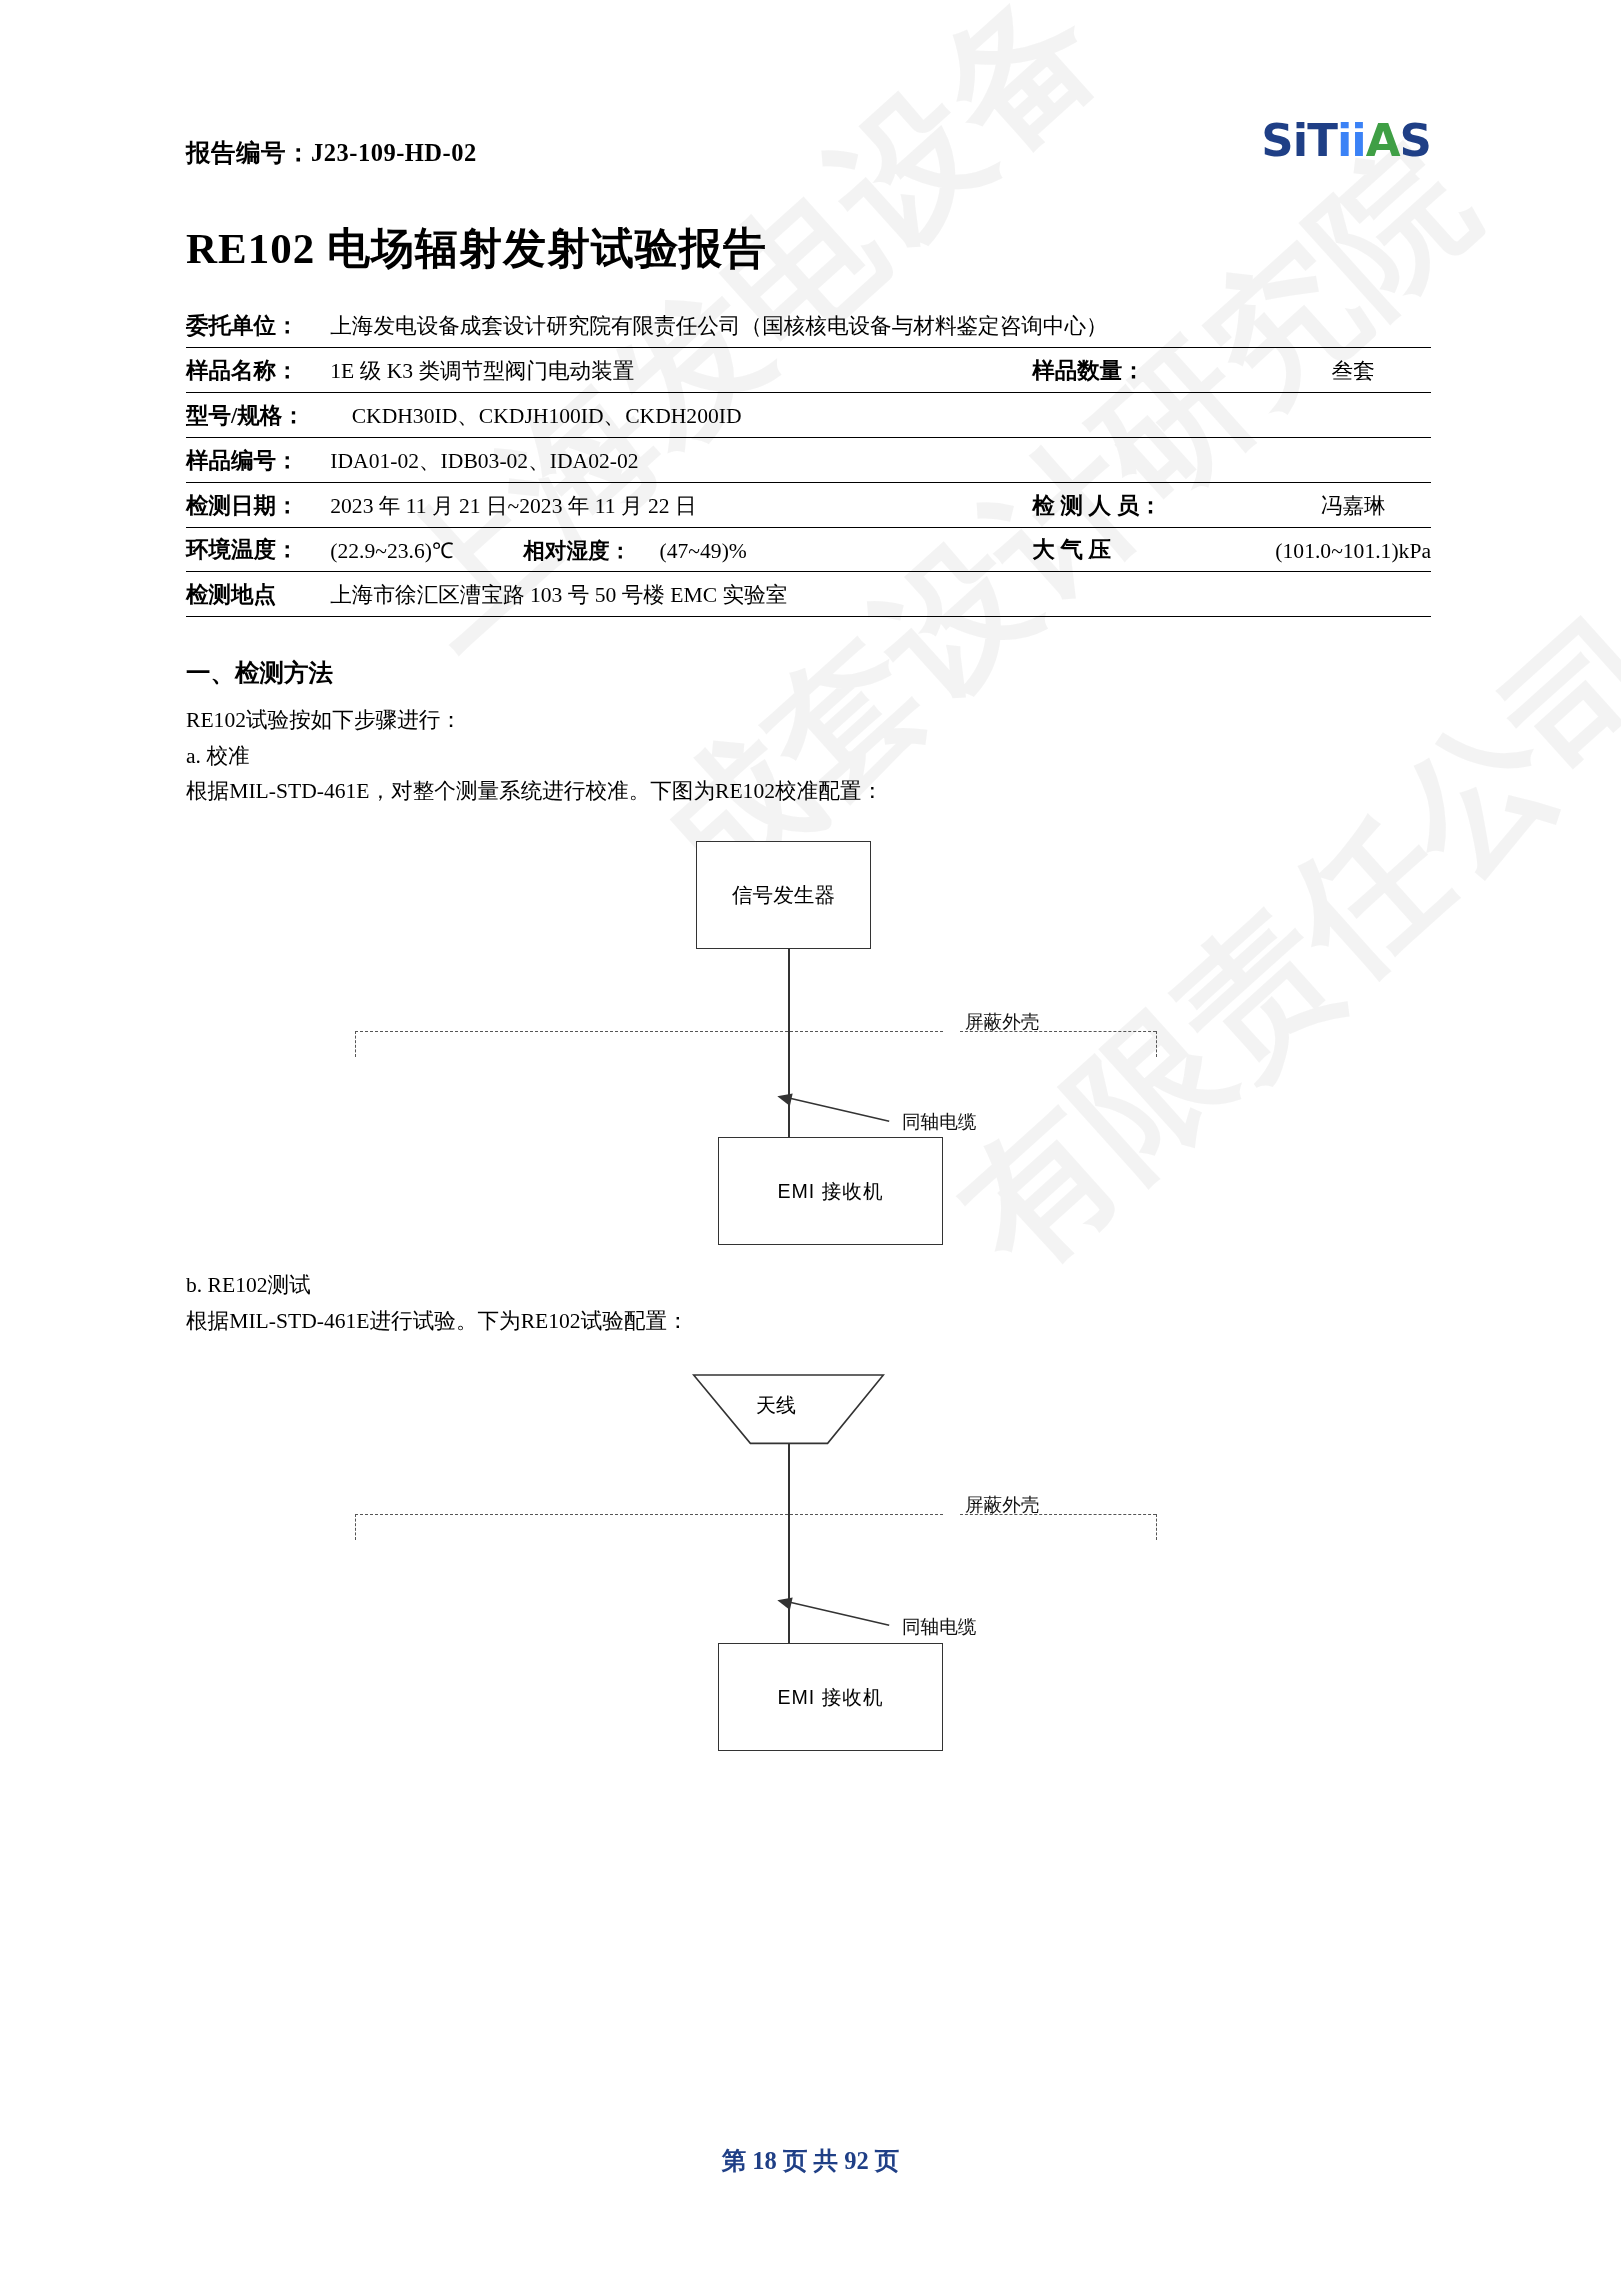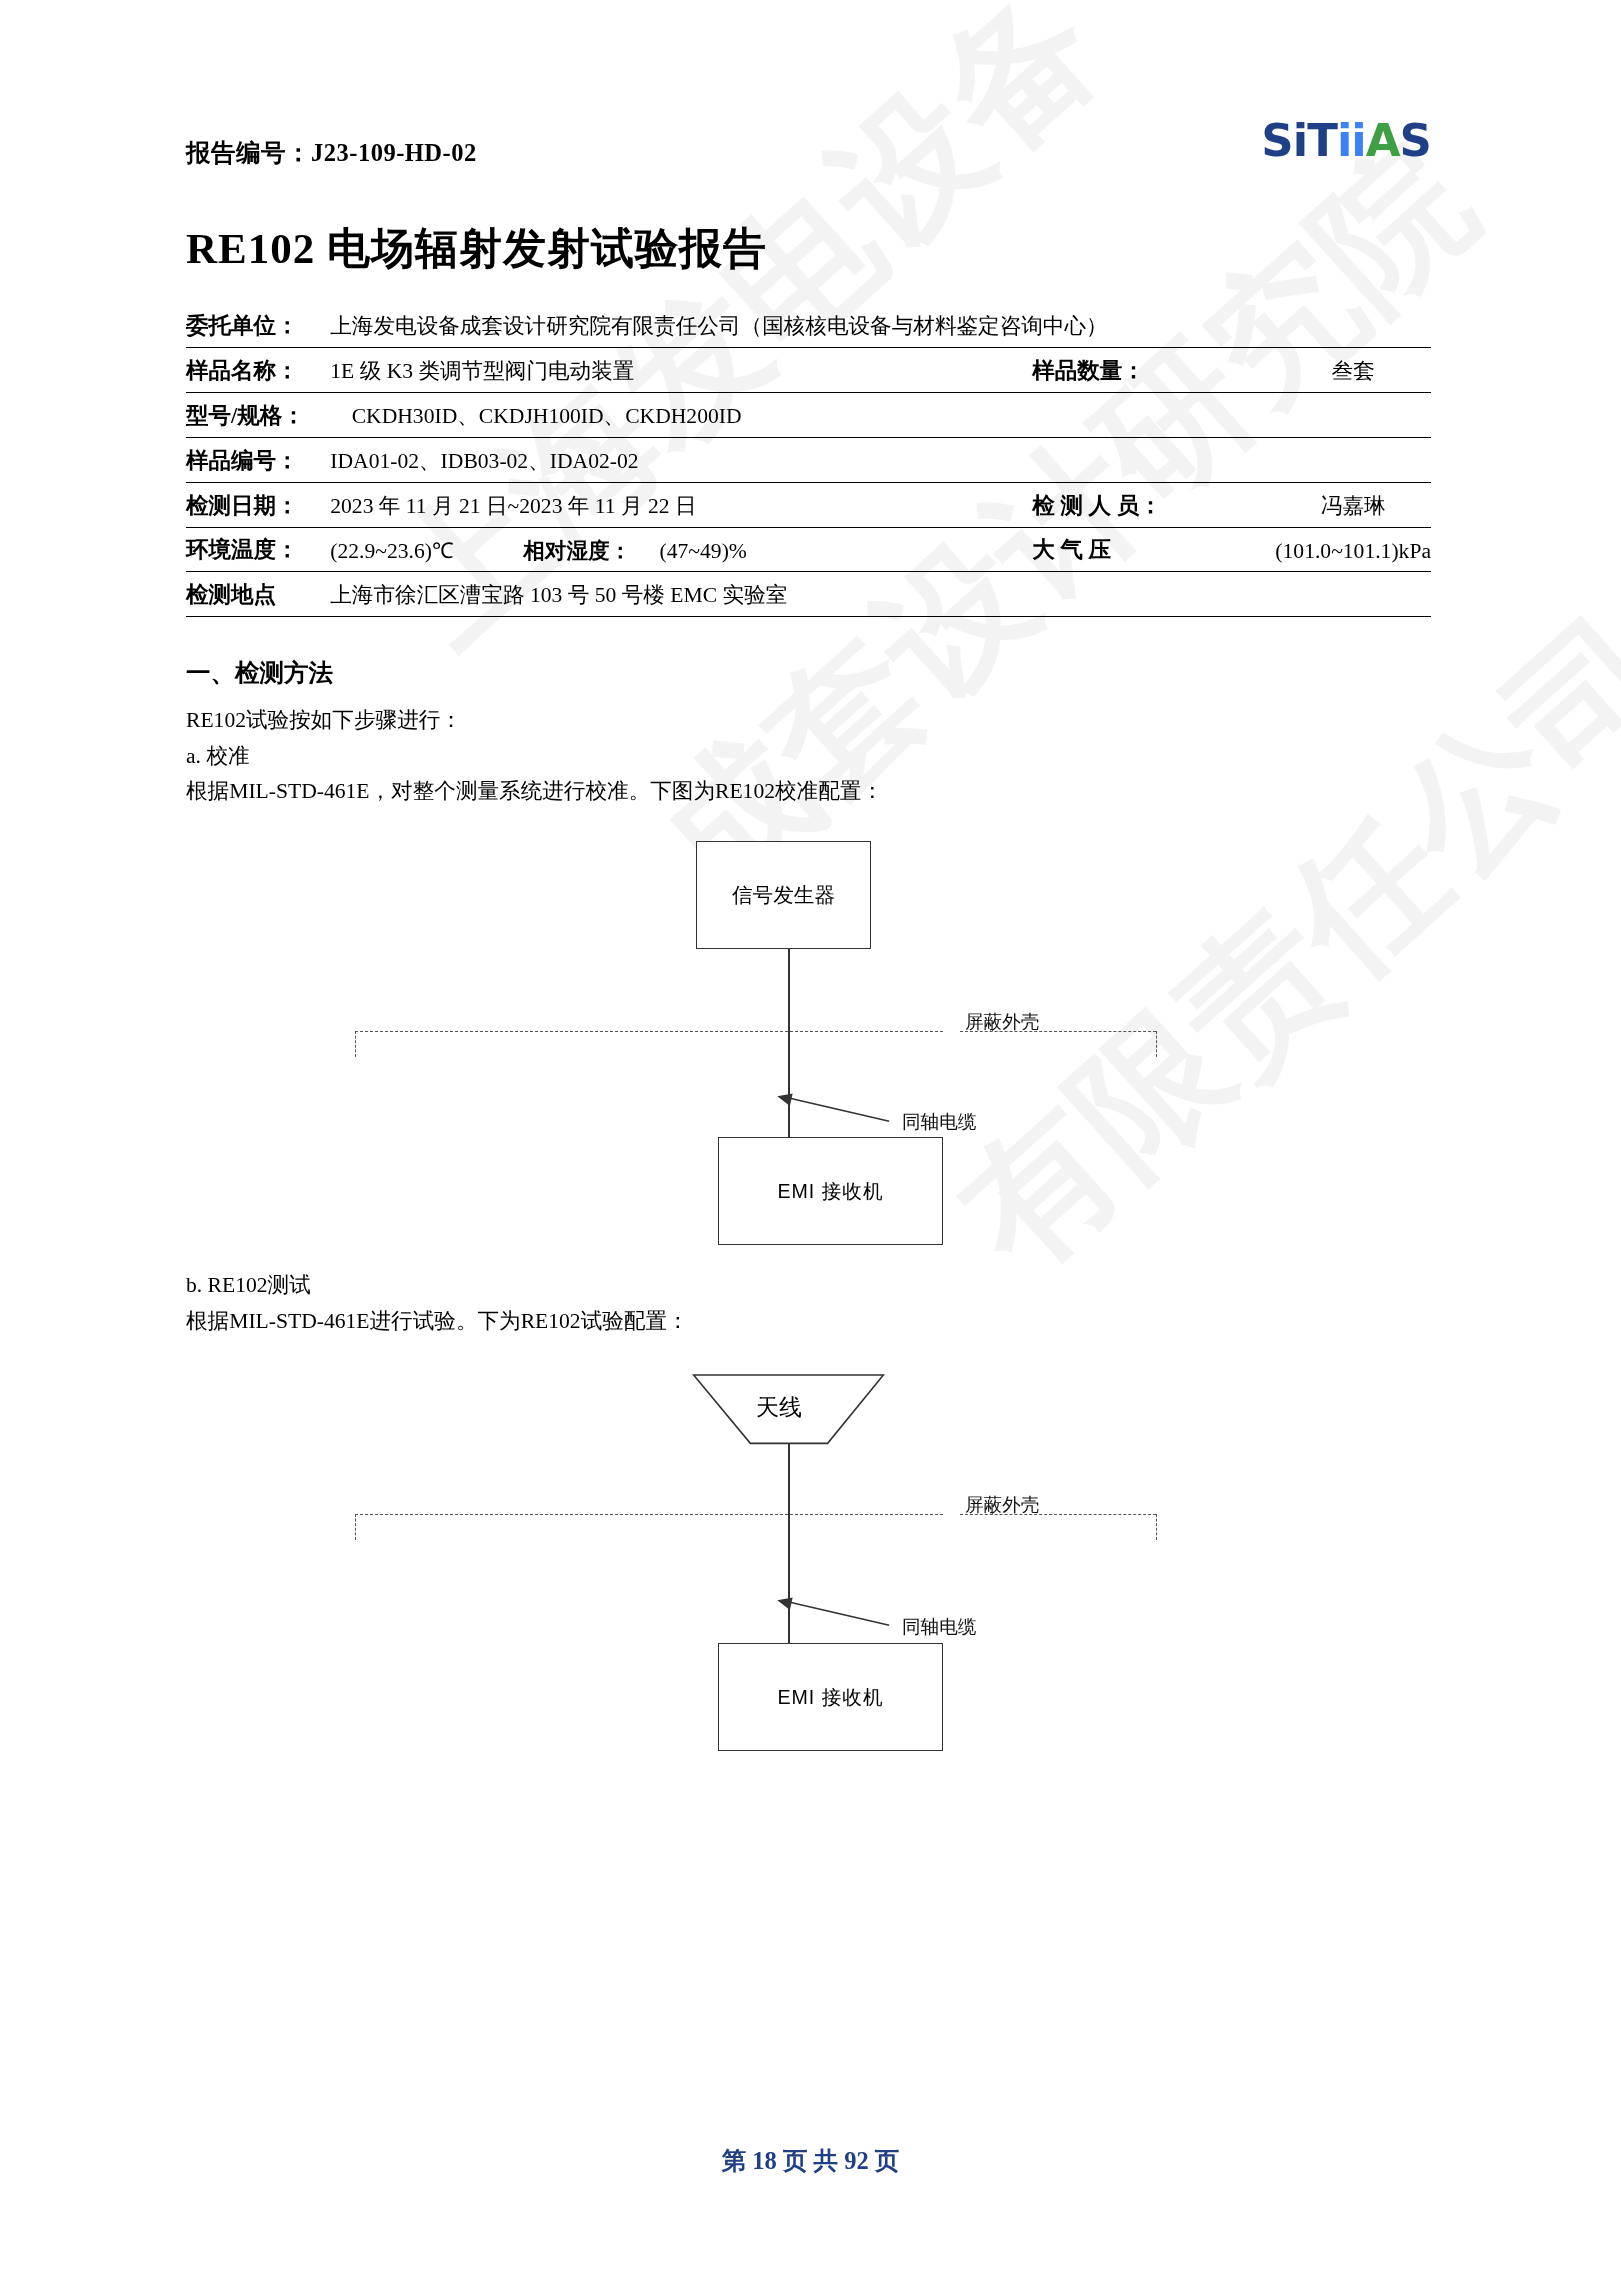--- a/index.html
+++ b/index.html
@@ -158,21 +158,21 @@
     font-size: 18.6px;
     color: #111;
     white-space: nowrap;
   }
   .arrow-svg { position: absolute; }
   .antenna {
     position: absolute;
   }
   .antenna-text {
     position: absolute;
-    font-size: 23px;
+    font-size: 20px;
     white-space: nowrap;
   }
 
   
   .footer {
     position: absolute;
     left: 0;
     right: 0;
     bottom: 116px;
     text-align: center;

